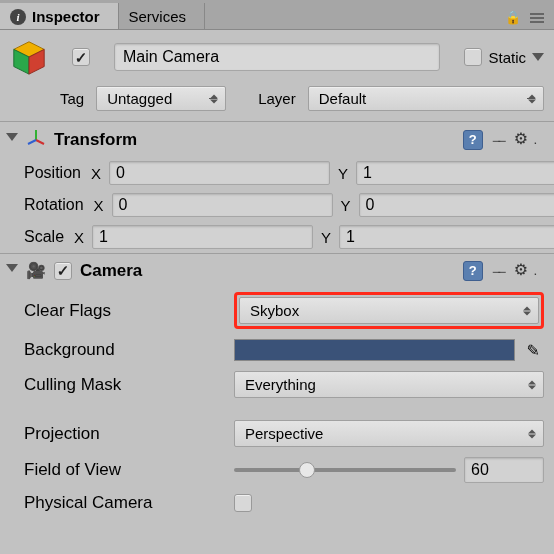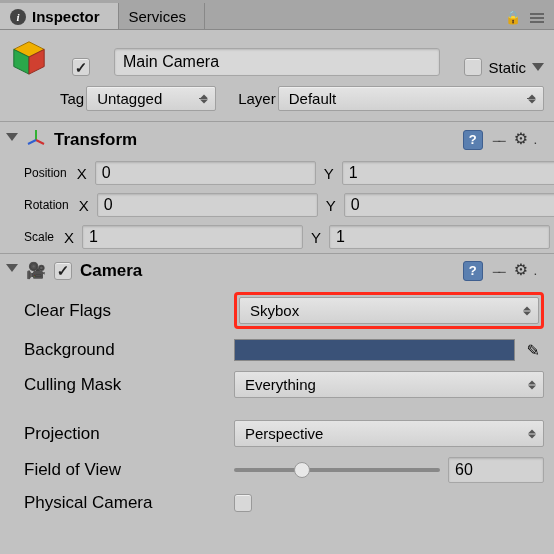--- a/index.html
+++ b/index.html
@@ -5,33 +5,33 @@
 * { margin: 0; padding: 0; box-sizing: border-box; font-family: Arial, Helvetica, sans-serif; }
 body { background: #c2c2c2; width: 554px; height: 554px; font-size: 15px; color: #000; overflow: hidden; }
 
 .tabs { display: flex; background: #a6a6a6; border-bottom: 1px solid #888; height: 30px; align-items: flex-end; }
 .tab { padding: 5px 18px 4px 10px; background: #a6a6a6; border-right: 1px solid #888; display: flex; align-items: center; gap: 6px; font-size: 15px; }
 .tab.active { background: #c2c2c2; font-weight: bold; }
 .tab-icons-right { margin-left: auto; display: flex; align-items: center; gap: 8px; padding-right: 10px; padding-bottom: 4px; }
 
 .info-circle { width: 16px; height: 16px; border-radius: 50%; background: #444; color: #fff; display: inline-flex; align-items: center; justify-content: center; font-weight: bold; font-size: 11px; font-style: italic; font-family: Georgia, serif; }
 
-.header-row { display: flex; align-items: flex-end; padding: 8px 10px 6px 10px; gap: 24px; }
+.header-row { display: flex; align-items: center; padding: 8px 10px 6px 10px; gap: 24px; }
 .cube-icon { width: 38px; height: 38px; position: relative; }
 .cube-icon svg { width: 38px; height: 38px; }
 
 .checkbox { width: 18px; height: 18px; background: #d8d8d8; border: 1px solid #999; border-radius: 3px; display: inline-flex; align-items: center; justify-content: center; box-shadow: inset 0 1px 0 rgba(255,255,255,0.6); }
 .checkbox.checked::after { content: "✓"; font-size: 15px; font-weight: bold; color: #222; line-height: 1; }
 
 .name-input { flex: 1; background: #d8d8d8; border: 1px solid #a6a6a6; border-radius: 3px; padding: 4px 8px; font-size: 16px; box-shadow: inset 0 1px 2px rgba(0,0,0,0.15); }
 
 .static-group { display: flex; align-items: center; gap: 6px; }
 .static-dropdown-arrow { width: 0; height: 0; border-left: 6px solid transparent; border-right: 6px solid transparent; border-top: 8px solid #555; }
 
-.tag-layer-row { display: flex; align-items: center; padding: 4px 10px 10px 60px; gap: 2px; }
+.tag-layer-row { display: flex; align-items: center; padding: 4px 10px 10px 60px; gap: 12px; }
 .tag-layer-row .lbl { font-size: 15px; }
 .dropdown { background: linear-gradient(#e4e4e4,#d2d2d2); border: 1px solid #a0a0a0; border-radius: 2px; padding: 3px 26px 3px 10px; font-size: 15px; position: relative; box-shadow: 0 1px 0 rgba(255,255,255,0.4) inset; min-width: 130px; }
 .dropdown::after { content: ""; position: absolute; right: 8px; top: 50%; transform: translateY(-50%); width: 8px; height: 12px; background:
   linear-gradient(#555,#555) center/8px 1px no-repeat;
 }
 .dropdown .arrows { position: absolute; right: 7px; top: 50%; transform: translateY(-50%); display: flex; flex-direction: column; gap: 1px; }
 .dropdown .arrows::before { content:""; border-left:4px solid transparent; border-right:4px solid transparent; border-bottom:4px solid #555;}
 .dropdown .arrows::after { content:""; border-left:4px solid transparent; border-right:4px solid transparent; border-top:4px solid #555;}
 
 .section-hdr { display: flex; align-items: center; padding: 6px 10px 6px 6px; gap: 8px; border-top: 1px solid #9e9e9e; background: #c2c2c2; }
@@ -40,42 +40,42 @@
 .section-title { font-weight: bold; font-size: 17px; }
 .hdr-icons { margin-left: auto; display: flex; align-items: center; gap: 10px; }
 .help-icon { width: 20px; height: 20px; background: #5a7fb0; border-radius: 3px; color: #fff; display: inline-flex; align-items: center; justify-content: center; font-weight: bold; font-size: 13px; border: 1px solid #3f5f8f; }
 .preset-icon { font-size: 15px; color: #333; letter-spacing: -2px; }
 .gear-icon { font-size: 16px; color: #333; }
 
 .axes-icon svg { width: 20px; height: 20px; }
 .camera-small-icon { font-size: 16px; }
 
 .prop-row { display: flex; align-items: center; padding: 4px 10px 4px 24px; gap: 8px; }
-.prop-label { width: 110px; font-size: 12px; text-align: center; }
+.prop-label { width: 110px; font-size: 16px; text-align: center; }
 .xyz-group { display: flex; align-items: center; gap: 6px; flex: 1; }
 .axis-lbl { width: 14px; text-align: center; font-size: 15px; }
 .num-input { flex: 1; min-width: 40px; background: #d2d2d2; border: 1px solid #a6a6a6; border-radius: 2px; padding: 2px 6px; font-size: 16px; box-shadow: inset 0 1px 2px rgba(0,0,0,0.15); }
 
 .wide-dropdown { flex: 1; background: linear-gradient(#e4e4e4,#d2d2d2); border: 1px solid #a0a0a0; border-radius: 2px; padding: 4px 26px 4px 10px; font-size: 15px; position: relative; }
 .wide-dropdown .arrows { position: absolute; right: 7px; top: 50%; transform: translateY(-50%); display: flex; flex-direction: column; gap: 1px; }
 .wide-dropdown .arrows::before { content:""; border-left:4px solid transparent; border-right:4px solid transparent; border-bottom:4px solid #555;}
 .wide-dropdown .arrows::after { content:""; border-left:4px solid transparent; border-right:4px solid transparent; border-top:4px solid #555;}
 
 .highlight-red { border: 3px solid #ff2a1a; border-radius: 4px; padding: 2px; }
 
 .color-swatch { flex: 1; height: 22px; background: #3a5278; border: 1px solid #888; }
 .eyedropper { font-size: 16px; padding: 0 4px; }
 
 .cam-row { display: flex; align-items: center; padding: 5px 10px 5px 24px; gap: 0; }
 .cam-label { width: 210px; font-size: 17px; }
 .cam-control { flex: 1; display: flex; align-items: center; gap: 8px; }
 
 .slider { flex: 1; height: 4px; background: #888; border-radius: 2px; position: relative; }
 .slider-thumb { position: absolute; top: 50%; transform: translate(-50%,-50%); width: 16px; height: 16px; border-radius: 50%; background: #e8e8e8; border: 1px solid #999; }
-.fov-input { width: 96px; background: #d2d2d2; border: 1px solid #a6a6a6; border-radius: 2px; padding: 3px 6px; font-size: 16px; box-shadow: inset 0 1px 2px rgba(0,0,0,0.15); }
+.fov-input { width: 80px; background: #d2d2d2; border: 1px solid #a6a6a6; border-radius: 2px; padding: 3px 6px; font-size: 16px; box-shadow: inset 0 1px 2px rgba(0,0,0,0.15); }
 
 .lock-icon { font-size: 13px; color: #666; }
 .menu-lines { display: inline-flex; flex-direction: column; gap: 2px; }
 .menu-lines span { display: block; width: 14px; height: 2px; background: #666; }
 </style>
 </head>
 <body>
 
 <div class="tabs">
   <div class="tab active">

